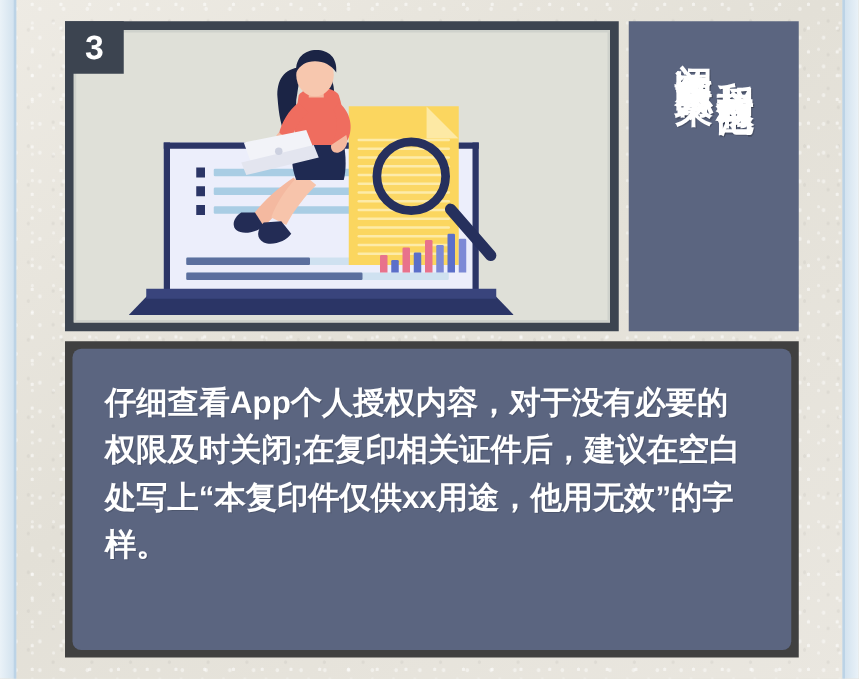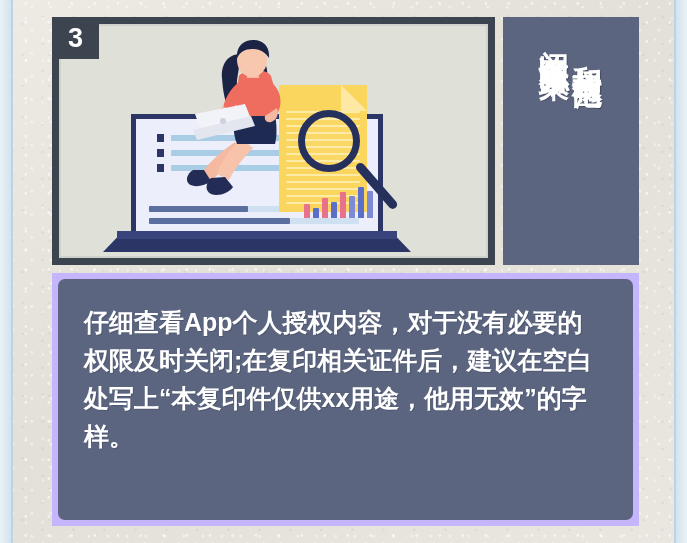--- a/index.html
+++ b/index.html
@@ -78,21 +78,21 @@
     line-height:1.04;
     text-shadow:1px 1px 0 rgba(0,0,0,.18);
     font-family:"Liberation Sans","DejaVu Sans",sans-serif;
   }
   .tcol.first{padding-top:14px;}
   .tcol.second{padding-top:0px;}
 
   
   .text-panel{
     position:absolute;left:52px;top:273px;width:587px;height:253px;
-    background:#c4b5fd;
+    background:#404040;
     padding:6px;box-sizing:border-box;
   }
   .text-panel-inner{
     width:100%;height:100%;box-sizing:border-box;
     background:#5b6580;
     border-radius:7px;
     padding:24px 26px 14px 26px;
   }
   .body-text{
     color:#ffffff;

